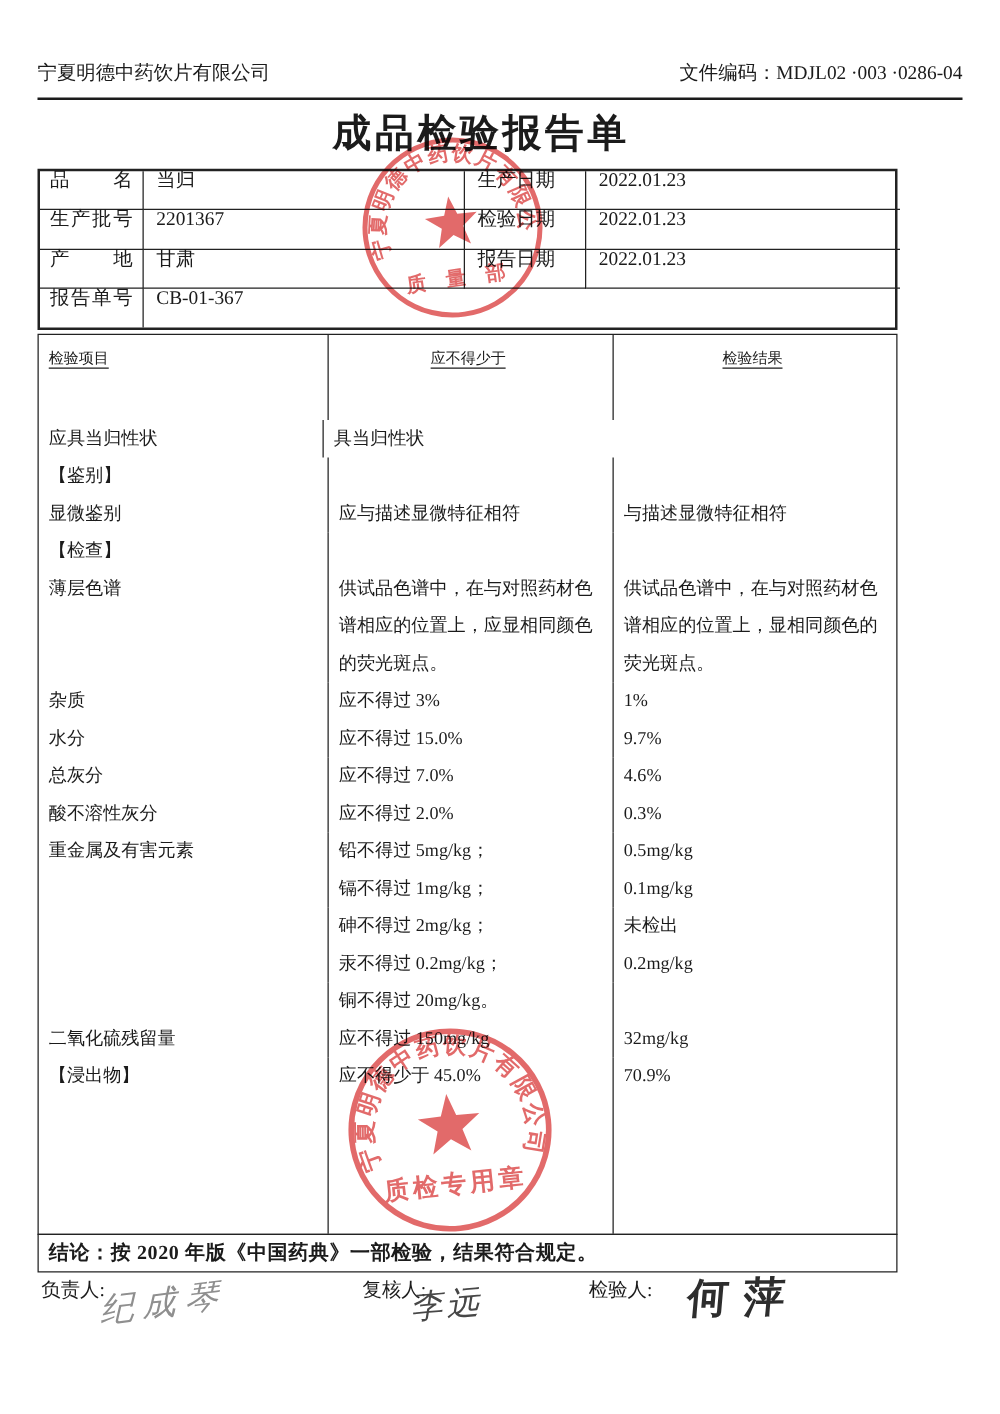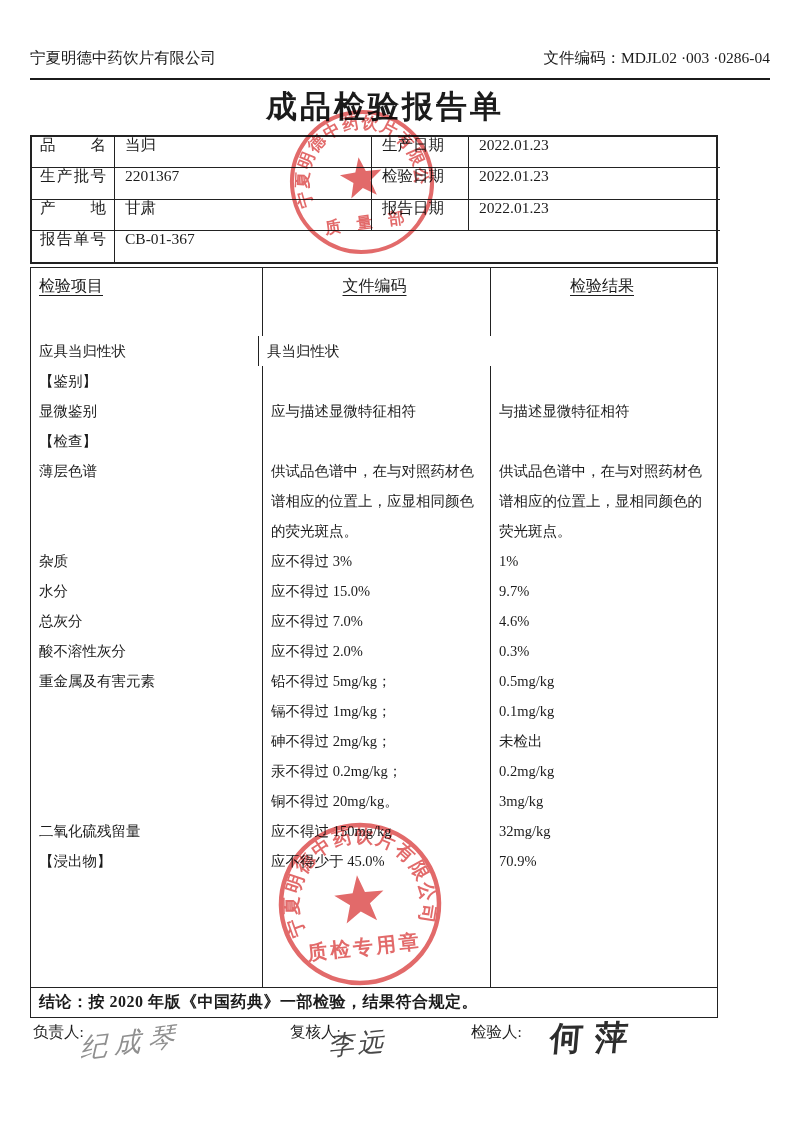--- a/index.html
+++ b/index.html
@@ -28,21 +28,21 @@
     position:absolute;left:30px;top:267px;width:688px;height:721px;
     border:1.6px solid #222;box-sizing:border-box;display:flex;flex-direction:column;font-size:14.5px;
   }
   .trow{display:flex;flex:0 0 auto;}
   .trow .c1{width:232px;border-right:1.5px solid #222;box-sizing:border-box;padding-left:8px;}
   .trow .c2{width:228px;border-right:1.5px solid #222;box-sizing:border-box;padding-left:8px;padding-right:4px;}
   .trow .c3{flex:1;box-sizing:border-box;padding-left:8px;padding-right:4px;}
   .thead-row{height:36px;}
   .thead-row .cell{display:flex;align-items:center;}
   .thead-row .c2,.thead-row .c3{justify-content:center;padding-left:0;}
-  .thead-row span{text-decoration:underline;text-underline-offset:4px;font-size:16px;}
+  .thead-row span{text-decoration:underline;text-underline-offset:4px;font-size:12px;}
   .spacer-row{height:32px;}
   .line-row>div{min-height:30px;line-height:30px;}
   .filler-row{flex:1 1 auto;}
   
   .conclusion{
     position:absolute;left:30px;top:986.5px;width:688px;height:31px;
     border:1.6px solid #222;box-sizing:border-box;display:flex;align-items:center;
     padding-left:8px;font-size:16px;font-weight:600;letter-spacing:.5px;
   }
   
@@ -118,21 +118,21 @@
         <span class="ival">CB-01-367</span>
       </div>
   </div>
 
   <div class="main-table">
     <div class="trow thead-row">
       <div class="c1 cell">
           <span>检验项目</span>
         </div>
       <div class="c2 cell">
-          <span>文件编码</span>
+          <span>应不得少于</span>
         </div>
       <div class="c3 cell">
           <span>检验结果</span>
         </div>
     </div>
     <div class="trow spacer-row">
       <div class="c1"></div>
         <div class="c2"></div>
         <div class="c3"></div>
     </div>
@@ -197,21 +197,20 @@
       <div class="c3">未检出</div>
     </div>
     <div class="trow line-row">
       <div class="c1"></div>
       <div class="c2">汞不得过 0.2mg/kg；</div>
       <div class="c3">0.2mg/kg</div>
     </div>
     <div class="trow line-row">
       <div class="c1"></div>
       <div class="c2">铜不得过 20mg/kg。</div>
-      <div class="c3">3mg/kg</div>
     </div>
     <div class="trow line-row">
       <div class="c1">二氧化硫残留量</div>
       <div class="c2">应不得过 150mg/kg</div>
       <div class="c3">32mg/kg</div>
     </div>
     <div class="trow line-row">
       <div class="c1">【浸出物】</div>
       <div class="c2">应不得少于 45.0%</div>
       <div class="c3">70.9%</div>

